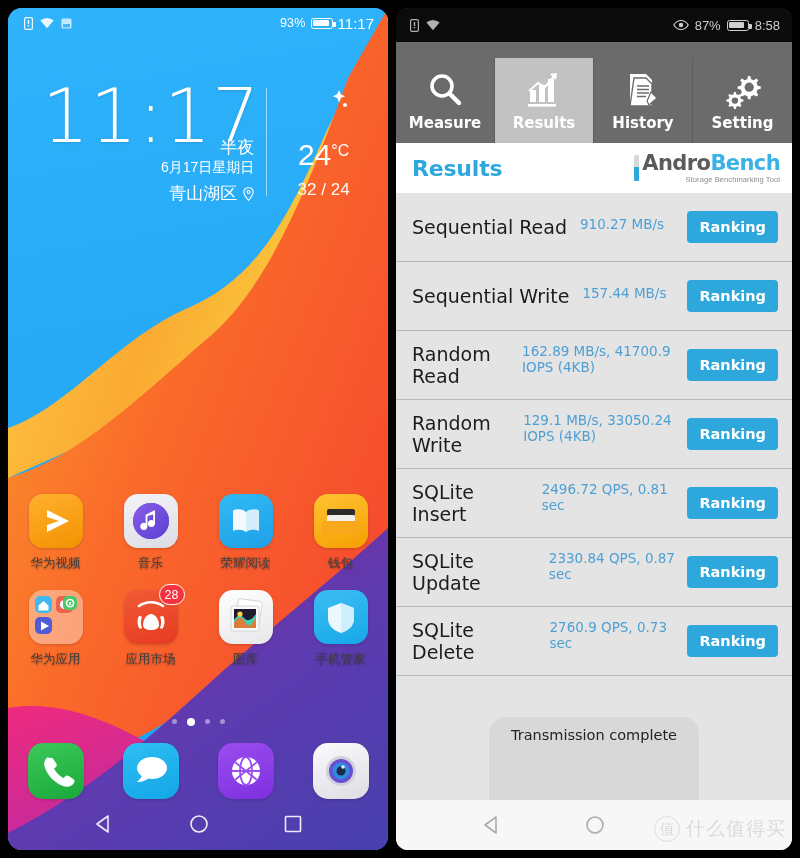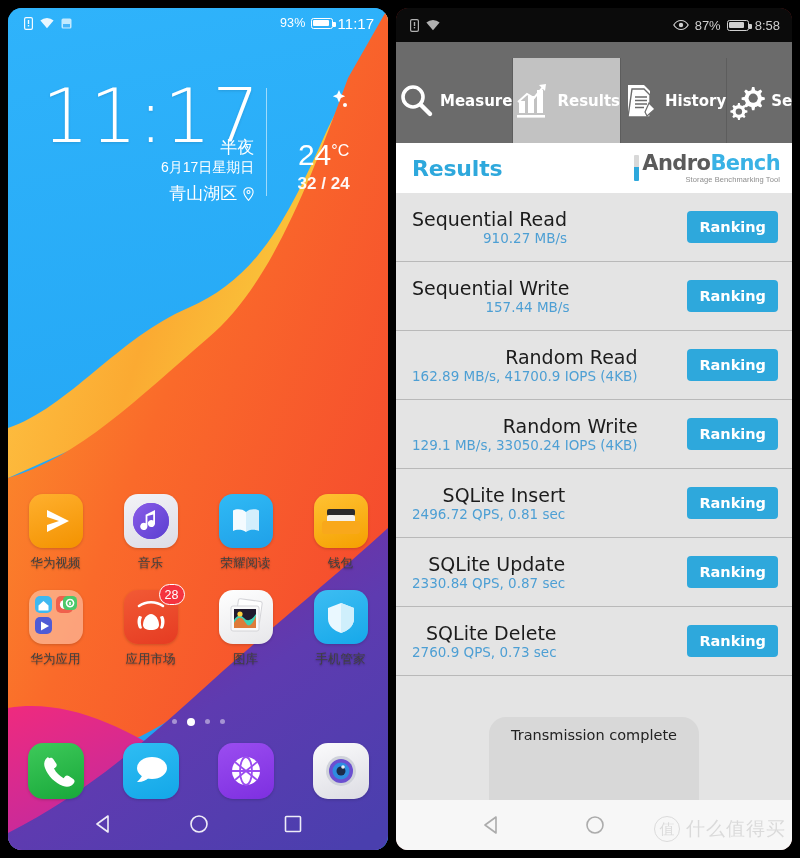--- a/index.html
+++ b/index.html
@@ -59,21 +59,21 @@
     font-family:"DejaVu Sans", sans-serif;
     text-shadow: 0 1px 3px rgba(0,0,0,.12);
   }
   .clock-suffix { position:absolute; right:6px; top:54px; font-size:17px; font-weight:400; }
   .clock-date { text-align:right; font-size:14px; margin-top:9px; padding-right:6px; }
   .clock-loc { text-align:right; font-size:17px; margin-top:5px; padding-right:6px; display:flex; justify-content:flex-end; align-items:center; gap:6px;}
   .vdiv { width:1px; align-self:stretch; background:rgba(255,255,255,.55); margin:6px 12px 4px 6px; height:108px;}
   .weather { width:96px; text-align:center; padding-top:2px; }
   .weather .temp { font-size:30px; font-weight:300; margin-top:2px; letter-spacing:0px;}
   .weather .temp sup{font-size:16px; vertical-align:top; position:relative; top:4px;}
-  .weather .hl { font-size:17px; font-weight:700; margin-top:2px; opacity:.95;}
+  .weather .hl { font-size:17px; font-weight:400; margin-top:8px; opacity:.95;}
 
   .apps { position:absolute; left:0; right:0; top:486px; z-index:4; }
   .app-row { display:flex; }
   .app-cell { flex:1 1 25%; display:flex; flex-direction:column; align-items:center; }
   .app-ico { width:54px;height:54px;border-radius:14px; position:relative; overflow:hidden;
              box-shadow:0 1px 3px rgba(0,0,0,.18); }
   .app-lbl { color:#404040; font-size:12.5px; margin-top:7px; text-shadow:0 1px 2px rgba(0,0,0,.35);
              font-family:"DejaVu Sans","Liberation Sans",sans-serif;}
   .app-row + .app-row { margin-top:18px; }
 
@@ -102,21 +102,21 @@
   .statusbar-r { height:34px; background:#0b0b0b; color:#cfcfcf;
                  display:flex; align-items:center; justify-content:space-between;
                  padding:0 12px 0 14px; font-size:13px;}
   .sb-r-left{display:flex;align-items:center;gap:7px;opacity:.85;}
   .sb-r-right{display:flex;align-items:center;gap:6px;}
   .batt-d { width:22px;height:11px;border:1.4px solid #cfcfcf;border-radius:2.5px;position:relative;display:inline-block;}
   .batt-d::after{content:"";position:absolute;right:-4px;top:3px;width:2.4px;height:5px;background:#cfcfcf;border-radius:0 1px 1px 0;}
   .batt-d > i{position:absolute;left:1.2px;top:1.2px;bottom:1.2px;width:76%;background:#cfcfcf;border-radius:1px;display:block;}
 
   .tabbar { display:flex; height:101px; background:#6b6b6b; }
-  .tab { flex:1 1 25%; display:flex; flex-direction:row; align-items:center; justify-content:center;
+  .tab { flex:1 1 25%; display:flex; flex-direction:column; align-items:center; justify-content:center;
          gap:4px; color:#fff; border-right:1px solid #5d5d5d;margin-top:16px; }
   .tab:last-child{border-right:none;}
   .tab.active { background:#c2c2c2; color:#fff; }
   .tab .tlabel { font-size:15px; font-weight:bold; font-family:"DejaVu Sans","Liberation Sans",sans-serif; }
   .tab svg { display:block; }
 
   .results-hdr { height:50px; background:#fff; display:flex; align-items:center;
                  justify-content:space-between; padding:0 12px 0 16px; }
   .results-title { color:#2ea8dc; font-size:22px; font-weight:bold; letter-spacing:-.2px;
                    font-family:"DejaVu Sans","Liberation Sans",sans-serif;}
@@ -124,21 +124,21 @@
   .logo-bar { width:5px; height:26px; background:linear-gradient(#d8d8d8 0 48%, #2ea8dc 48% 100%); border-radius:1px;}
   .logo-txt { line-height:1; }
   .logo-main { font-size:21px; font-weight:bold; letter-spacing:-.6px; font-family:"DejaVu Sans","Liberation Sans",sans-serif;}
   .logo-main .a { color:#5b5b5b; }
   .logo-main .b { color:#39b2e5; }
   .logo-sub { font-size:7.5px; color:#8d8d8d; text-align:right; margin-top:2px; letter-spacing:.1px;}
 
   .list { background:#e4e4e4; }
   .row { height:69px; border-bottom:1px solid #b9b9b9; display:flex; align-items:center;
          justify-content:space-between; padding:0 14px 0 16px; background:#e4e4e4;}
-  .row .rl { display:flex; flex-direction:column; gap:0;align-items:flex-end; }
+  .row .rl { display:flex; flex-direction:row; gap:13px; }
   .row .rname { font-size:19px; color:#1c1c1c; font-family:"DejaVu Sans","Liberation Sans",sans-serif;}
   .row .rval { font-size:13.5px; color:#4d9fd4; font-family:"DejaVu Sans","Liberation Sans",sans-serif;}
   .rank-btn { background:#2ea8dc; color:#fff; font-size:14.5px; font-weight:bold;
               border:none; border-radius:4px; padding:8px 12px; cursor:pointer;
               font-family:"DejaVu Sans","Liberation Sans",sans-serif;}
 
   .toast-wrap { background:#e4e4e4; flex:1 1 auto; display:flex; justify-content:center; padding-top:41px;}
   .toast { background:#d8d8d8; color:#222; font-size:14.5px; border-radius:17px; padding:10px 22px;
            font-family:"DejaVu Sans","Liberation Sans",sans-serif;}
 

